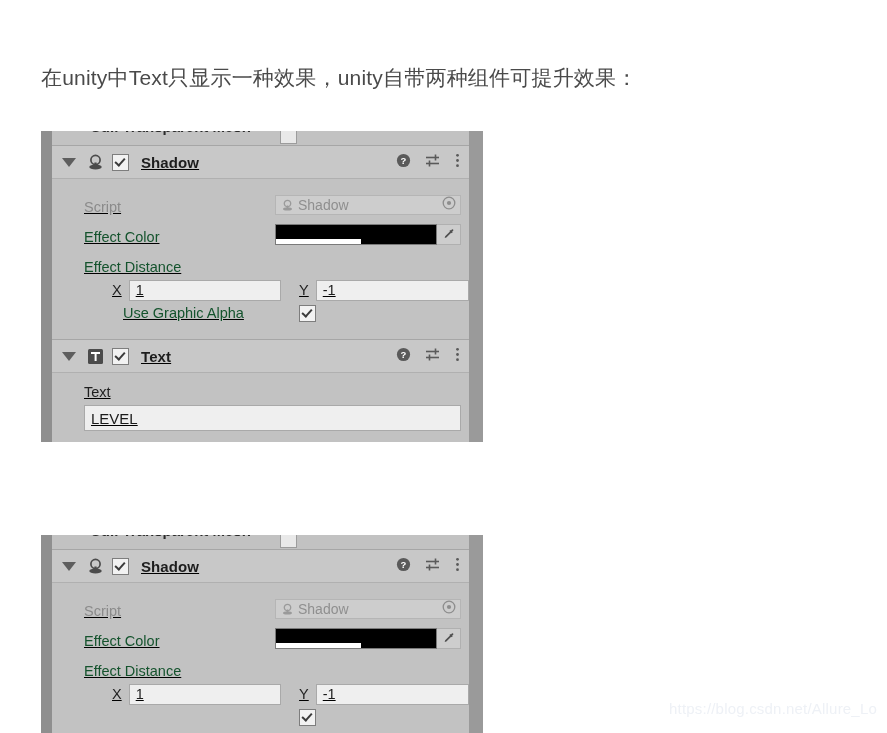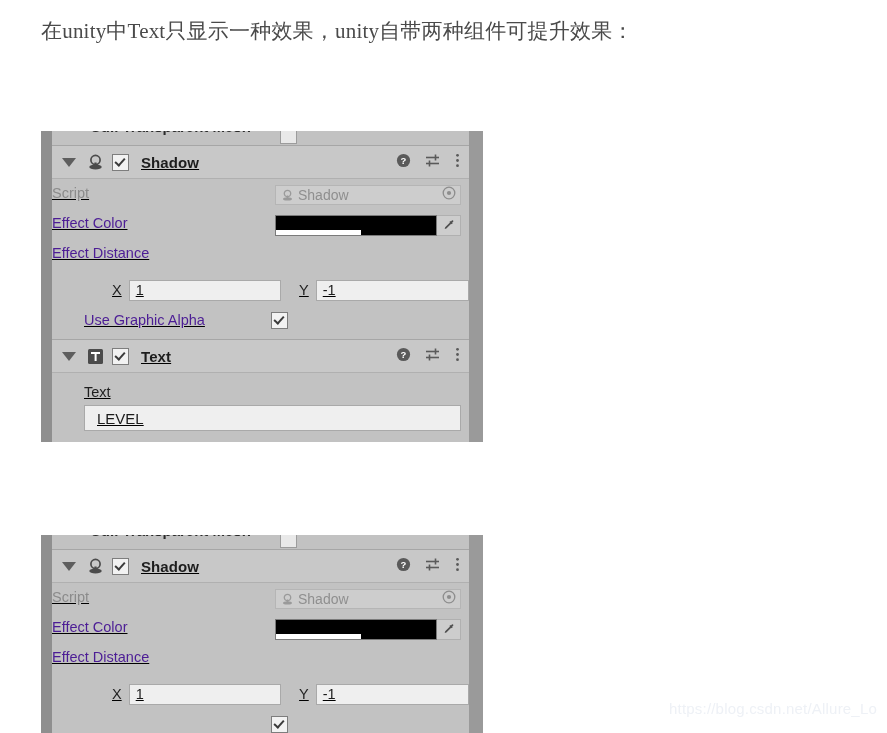--- a/index.html
+++ b/index.html
@@ -19,21 +19,22 @@
   }
 
   
   .prose-line {
     position: absolute;
     color: #4a4a4a;
     font-size: 21px;
     line-height: 30px;
     letter-spacing: 0.2px;
     white-space: nowrap;
-    font-family: Liberation Serif, serif;
+    font-family: Liberation Sans, sans-serif;
+    margin-top: 47px;
   }
   .prose-intro { left: 41px; top: 16px; }
   .prose-h1    { left: 41px; top: 82px; }
   .prose-h2    { left: 41px; top: 485px; }
 
   
   .inspector {
     position: absolute;
     left: 41px;
     background: #c2c2c2;
@@ -153,26 +154,27 @@
     display: flex;
     align-items: center;
     gap: 14px;
   }
 
   
   .prow {
     position: relative;
     height: 30px;
     display: flex;
-    align-items: flex-start;
+    align-items: flex-end;
+    padding-left: 32px;
     box-sizing: border-box;
   }
   .plabel {
     font-size: 14.5px;
-    color: #4c1d95;
+    color: #14532d;
     white-space: nowrap;
   }
   .plabel.dim { color: #8b8b8b; }
 
   .objfield {
     position: absolute;
     left: 223px;
     right: 8px;
     height: 20px;
     background: #cdcdcd;
@@ -245,23 +247,24 @@
     font-size: 14.5px;
     color: #1b1b1b;
   }
   .numfield.x { width: 176px; margin-right: 18px; }
   .numfield.y { width: 177px; }
 
   .checkrow {
     position: relative;
     height: 30px;
     display: flex;
-    align-items: center;
-    padding-left: 32px;
-    box-sizing: border-box;
+    align-items: flex-start;
+    padding-left: 43px;
+    box-sizing: border-box;
+    margin-left: 28px;
   }
   .checkrow .chk2 {
     position: absolute;
     left: 219px;
     width: 15px; height: 15px;
     background: #f2f2f2;
     border: 1px solid #7d7d7d;
   }
   .checkrow .chk2::after {
     content: "";
@@ -283,21 +286,21 @@
   }
   .textarea-field {
     margin-left: 32px;
     margin-right: 8px;
     height: 26px;
     background: #efefef;
     border: 1px solid #a9a9a9;
     box-sizing: border-box;
     display: flex;
     align-items: center;
-    padding-left: 12px;
+    padding-left: 6px;
     font-size: 15px;
     color: #1b1b1b;
   }
 
   .spacer6 { height: 6px; }
   .spacer4 { height: 4px; }
 
   
   .watermark {
     position: absolute;

